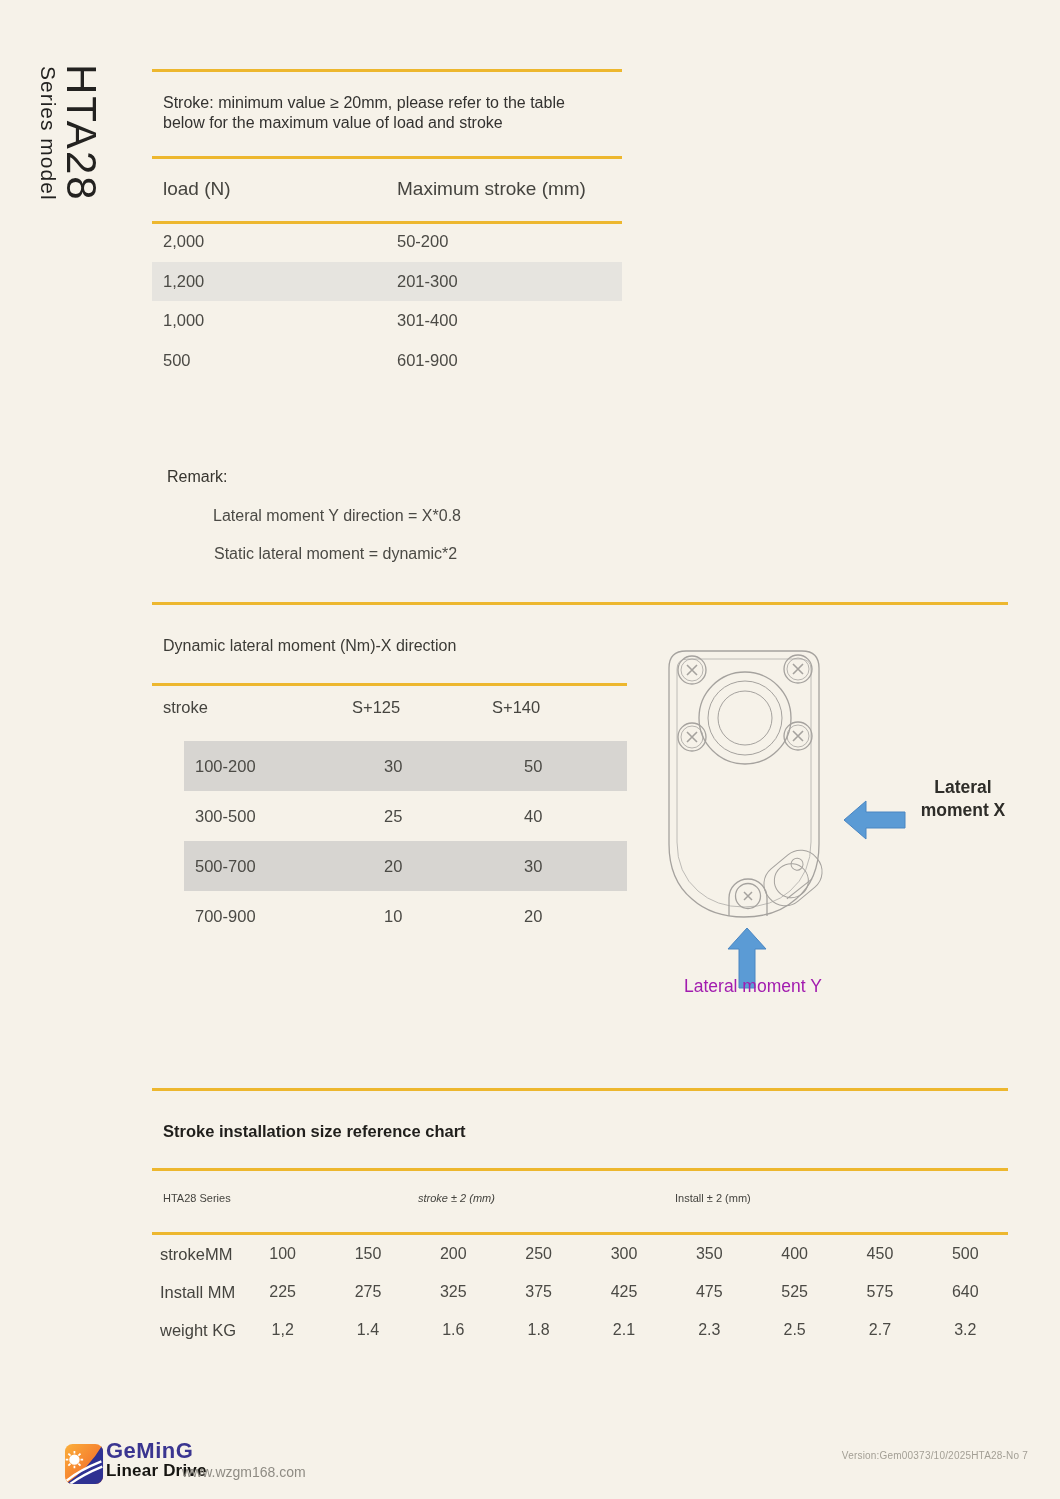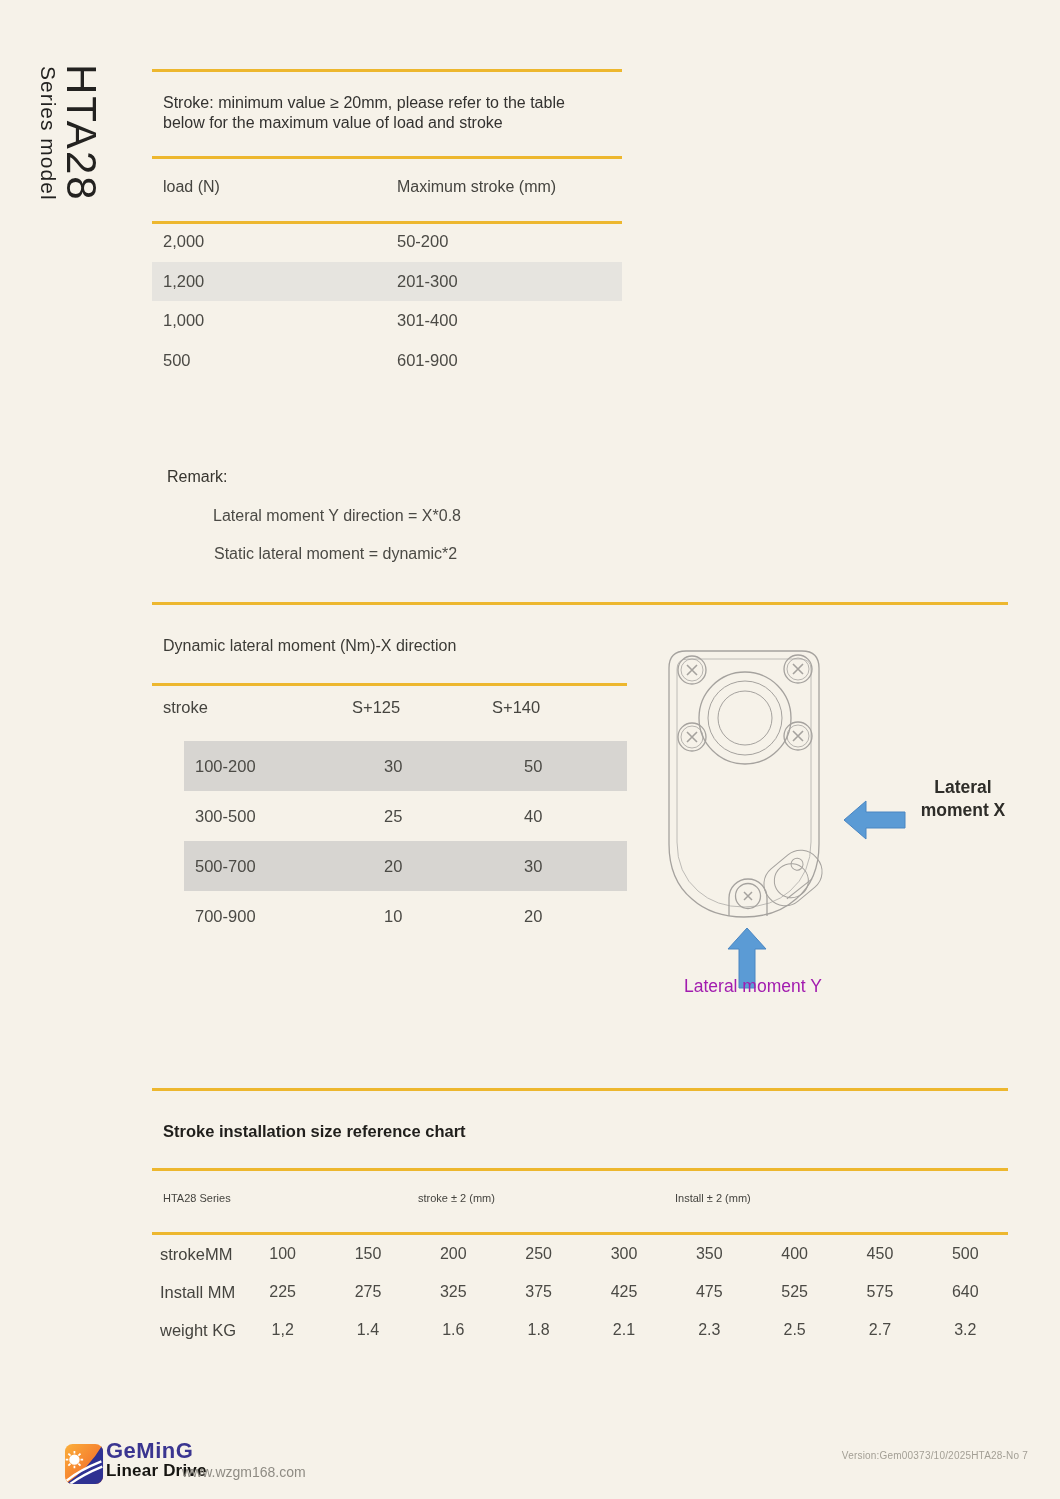--- a/index.html
+++ b/index.html
@@ -27,21 +27,21 @@
 
   .txt{position:absolute;color:var(--ink);font-size:16px;}
   .intro{line-height:20px;color:#333230;}
 
   
   .t1{position:absolute;left:152px;top:222px;width:470px;}
   .t1 .row{display:flex;align-items:center;height:39.5px;color:var(--ink2);font-size:16.5px;}
   .t1 .row.shaded{background:var(--shade1);}
   .t1 .c1{width:245px;padding-left:11px;}
   .t1 .c2{flex:1;}
-  .t1-head{position:absolute;left:152px;top:178px;width:470px;display:flex;color:#45443f;font-size:16px;}
+  .t1-head{position:absolute;left:152px;top:178px;width:470px;display:flex;color:#45443f;font-size:19px;}
   .t1-head .c1{width:245px;padding-left:11px;}
 
   
   .remark-line{color:var(--ink2);margin-left:48px;}
 
   
   .t2{position:absolute;left:152px;top:741px;width:475px;}
   .t2 .row{display:flex;align-items:center;height:50px;color:var(--ink2);font-size:16.5px;margin-left:32px;}
   .t2 .row.shaded{background:var(--shade2);}
   .t2 .c1{width:200px;padding-left:11px;}
@@ -207,21 +207,21 @@
   <svg class="arrow-svg" style="left:727px;top:927px;" width="40" height="62" viewBox="0 0 40 62">
     <polygon points="20,1 39,22 28,22 28,61 12,61 12,22 1,22" fill="#5b9bd5" stroke="#4a86c2" stroke-width="1"></polygon>
   </svg>
   <div class="label-y">Lateral moment  Y</div>
 
   <div class="rule" style="left:152px;top:1088px;width:856px;"></div>
   <div class="txt sec-title" style="left:163px;top:1122px;">Stroke installation size reference chart</div>
   <div class="rule" style="left:152px;top:1168px;width:856px;"></div>
 
   <span class="bhead" style="left:163px;">HTA28 Series</span>
-  <span class="bhead" style="left:418px;">stroke ± 2 (mm)</span>
+  <span class="bhead" style="left:418px;font-style:italic;">stroke ± 2 (mm)</span>
   <span class="bhead" style="left:675px;">Install ± 2 (mm)</span>
   <div class="rule" style="left:152px;top:1232px;width:856px;"></div>
 
   <div class="t3">
     <div class="row">
       <span class="label">strokeMM</span>
       <span class="v">100</span>
       <span class="v">150</span>
       <span class="v">200</span>
       <span class="v">250</span>

